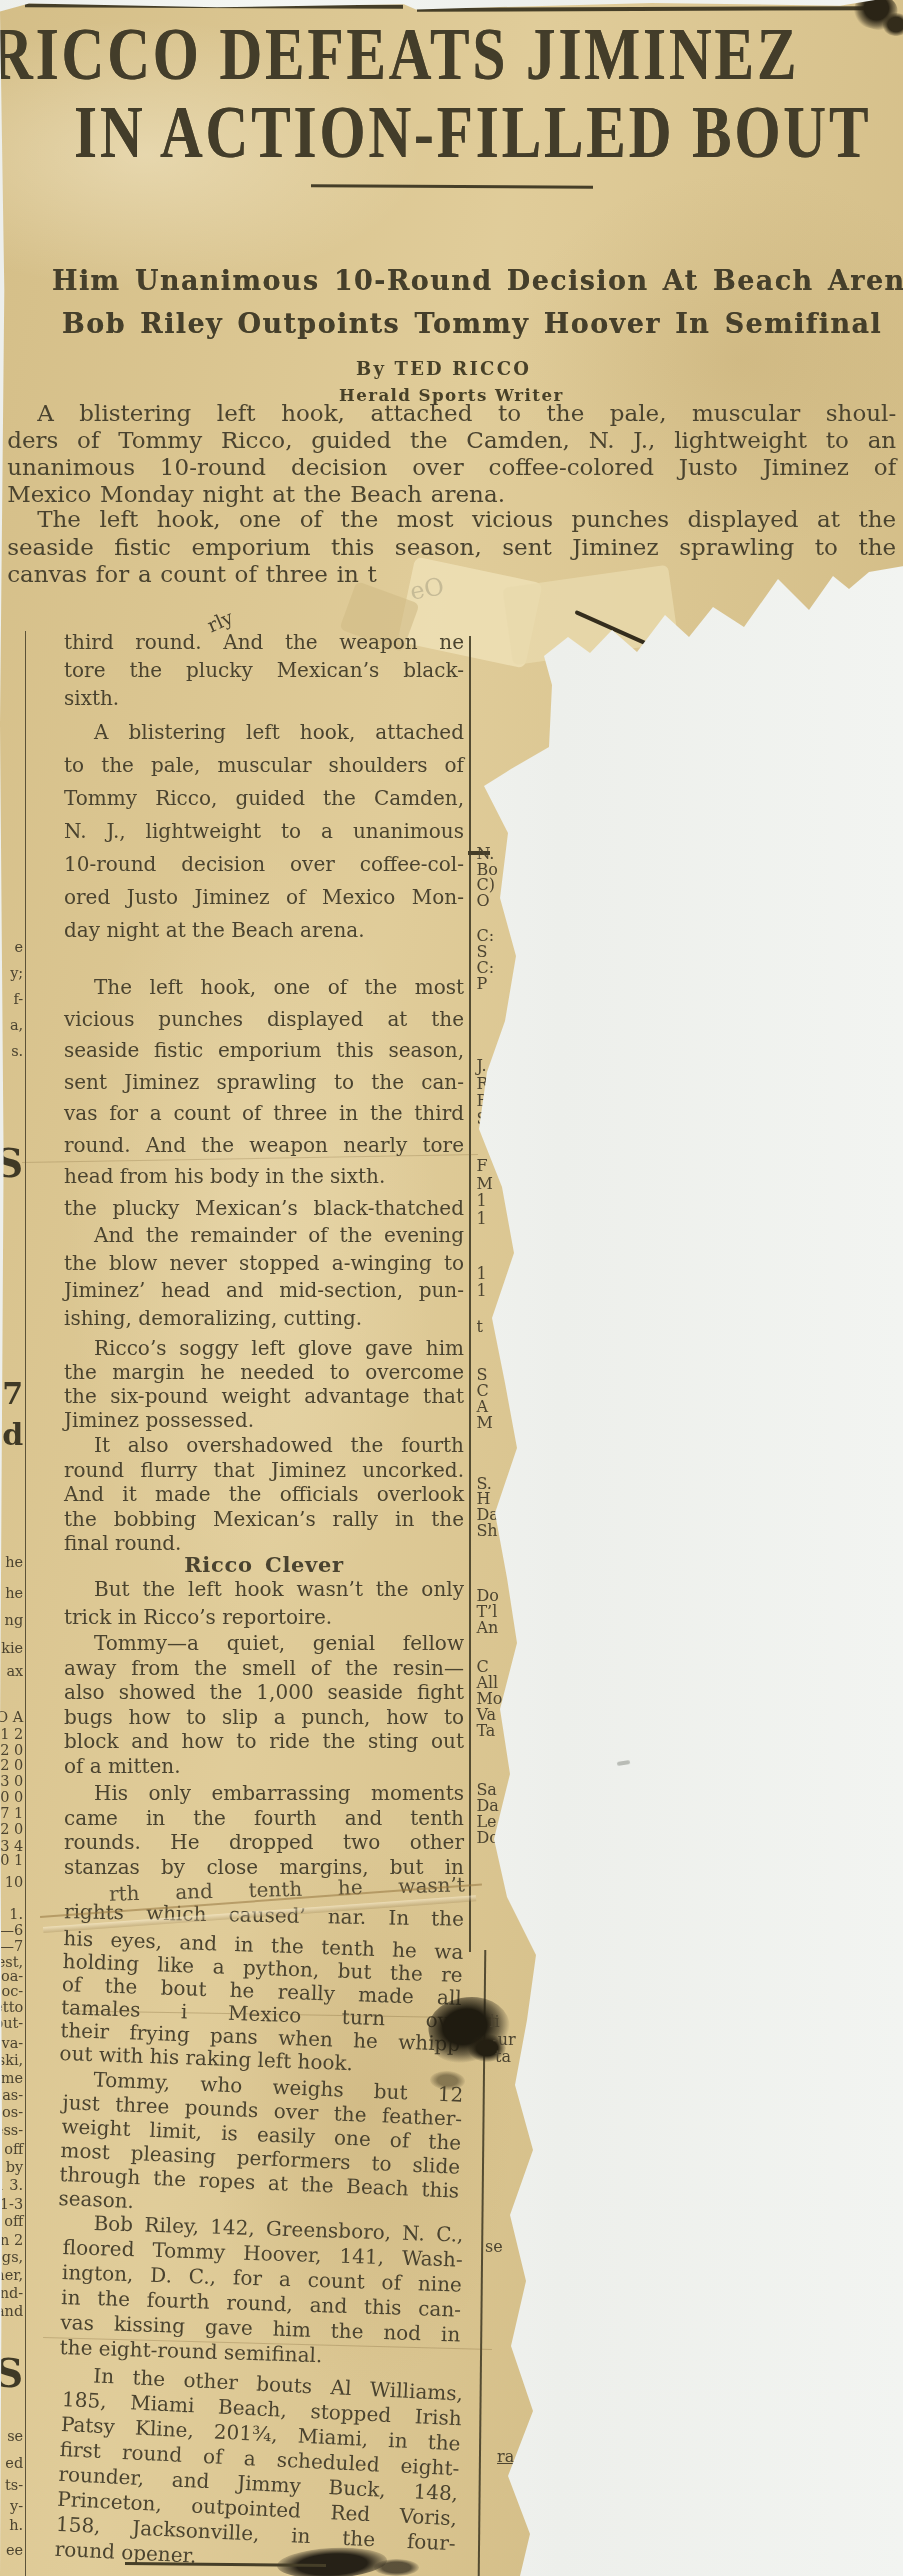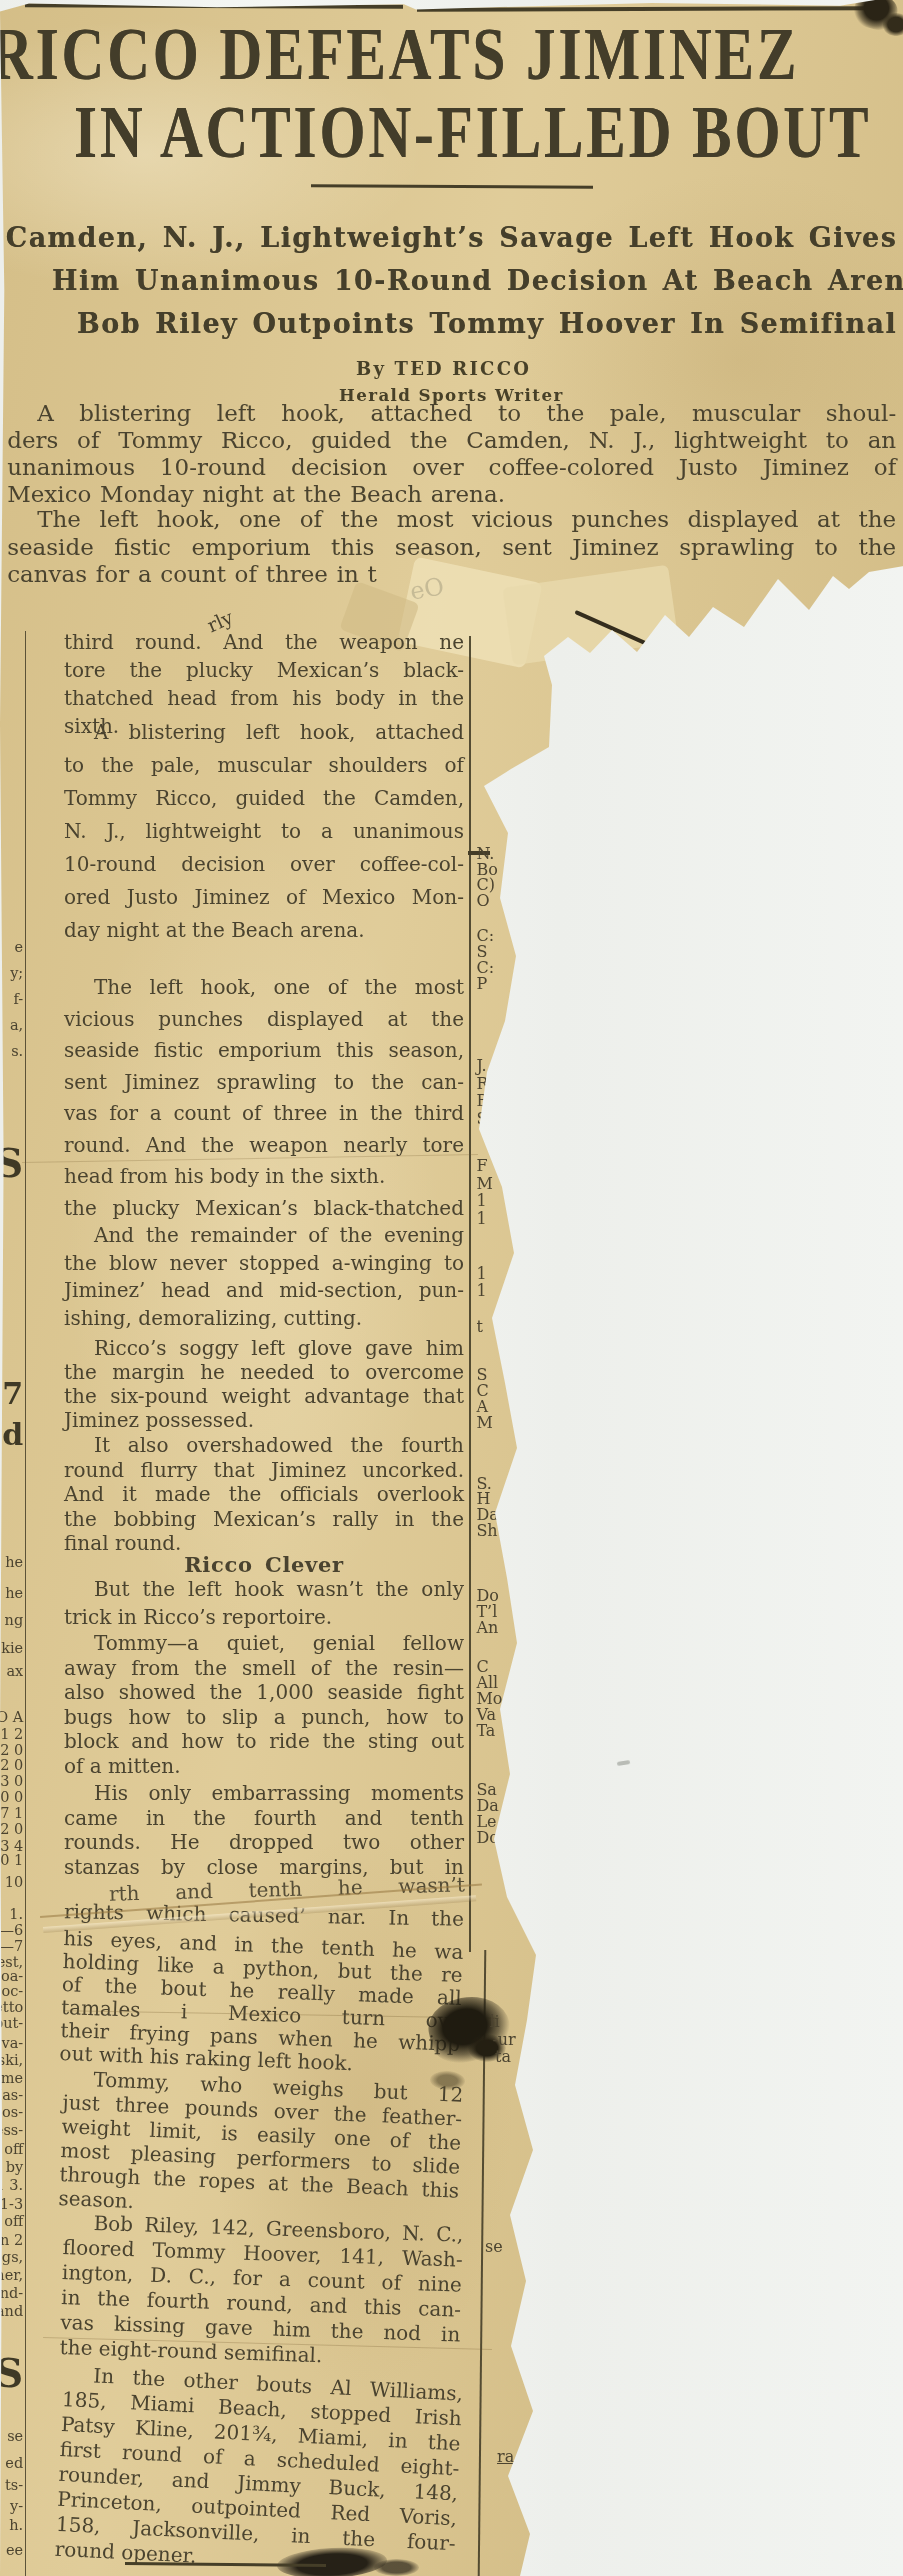--- a/index.html
+++ b/index.html
@@ -67,23 +67,22 @@
 
   <div class="rule decor" style="left:25px;top:4.3px;width:378px;height:3.6px;transform:rotate(.2deg);"></div>
   <div class="rule decor" style="left:417px;top:6.5px;width:460px;height:3.6px;transform:rotate(-.2deg);"></div>
   <div class="decor" style="left:854px;top:-5.8px;width:43px;height:35px;background:radial-gradient(ellipse at 50% 40%,#2a2416 0 40%,rgba(42,36,22,.5) 60%,transparent 75%);border-radius:40%;transform:rotate(15deg);"></div>
   <div class="decor" style="left:883px;top:13px;width:26px;height:23px;background:radial-gradient(ellipse,#332c1b 0 45%,transparent 75%);border-radius:45%;"></div>
 
   <div class="headline" style="left:-10px;top:11.6px;">RICCO DEFEATS JIMINEZ</div>
   <div class="headline" style="left:74px;top:90px;">IN ACTION-FILLED BOUT</div>
   <div class="rule decor" style="left:311px;top:185px;width:282px;height:2.9px;transform:rotate(.3deg);"></div>
 
-  <div class="subhead" style="left:5.8px;top:222px;">Camden, N. J., Lightweight’s Savage Left Hook Gives</div>
   <div class="subhead" style="left:52px;top:265px;">Him Unanimous 10-Round Decision At Beach Arena;</div>
-  <div class="subhead" style="left:77px;top:308px;">Bob Riley Outpoints Tommy Hoover In Semifinal</div>
+  <div class="subhead" style="left:62px;top:308px;">Bob Riley Outpoints Tommy Hoover In Semifinal</div>
   <div class="byline" style="left:356px;top:358px;font-size:18px;letter-spacing:2.2px;">By TED RICCO</div>
   <div class="byline" style="left:339px;top:385px;font-size:16.7px;letter-spacing:1.4px;">Herald Sports Writer</div>
 
   <div class="wide-block" style="top:400px;line-height:27px;">
       <div class="ln ind">A blistering left hook, attached to the pale, muscular shoul-</div>
       <div class="ln">ders of Tommy Ricco, guided the Camden, N. J., lightweight to an</div>
       <div class="ln">unanimous 10-round decision over coffee-colored Justo Jiminez of</div>
       <div class="ln end">Mexico Monday night at the Beach arena.</div>
     </div>
   <div class="wide-block" style="top:506px;line-height:27.5px;">
@@ -101,21 +100,20 @@
   <div class="decor" style="left:576px;top:610px;width:88px;height:4.3px;background:#342d1d;transform:rotate(24deg);transform-origin:left top;border-radius:2.2px;"></div>
 
   <div class="rule decor" style="left:24.6px;top:631px;width:1.8px;height:1945px;opacity:.85;"></div>
   <div class="rule decor" style="left:469px;top:636px;width:1.8px;height:1316px;opacity:.9;"></div>
   <div class="rule decor" style="left:481px;top:1950px;width:1.8px;height:626px;opacity:.9;transform:rotate(.6deg);"></div>
   <div class="rule decor" style="left:468px;top:851px;width:22px;height:3.6px;"></div>
 
   <div class="col-block" style="top:628px;line-height:28px;">
       <div class="ln">third round. And the weapon ne</div>
       <div class="ln">tore the plucky Mexican’s black-</div>
-      <div class="ln">thatched head from his body in the</div>
       <div class="ln end">sixth.</div>
     </div>
   <div class="col-block" style="top:716px;line-height:33px;">
       <div class="ln ind">A blistering left hook, attached</div>
       <div class="ln">to the pale, muscular shoulders of</div>
       <div class="ln">Tommy Ricco, guided the Camden,</div>
       <div class="ln">N. J., lightweight to a unanimous</div>
       <div class="ln">10-round decision over coffee-col-</div>
       <div class="ln">ored Justo Jiminez of Mexico Mon-</div>
       <div class="ln end">day night at the Beach arena.</div>

